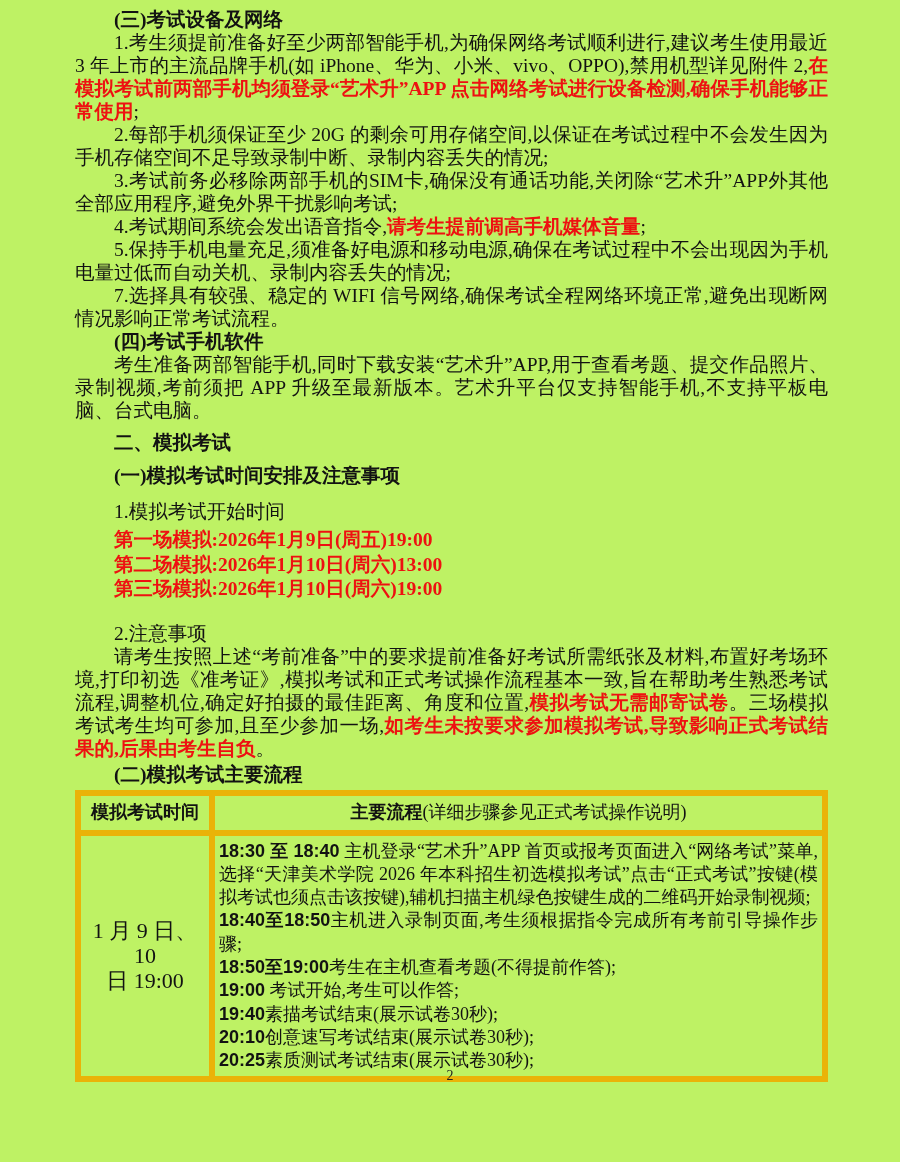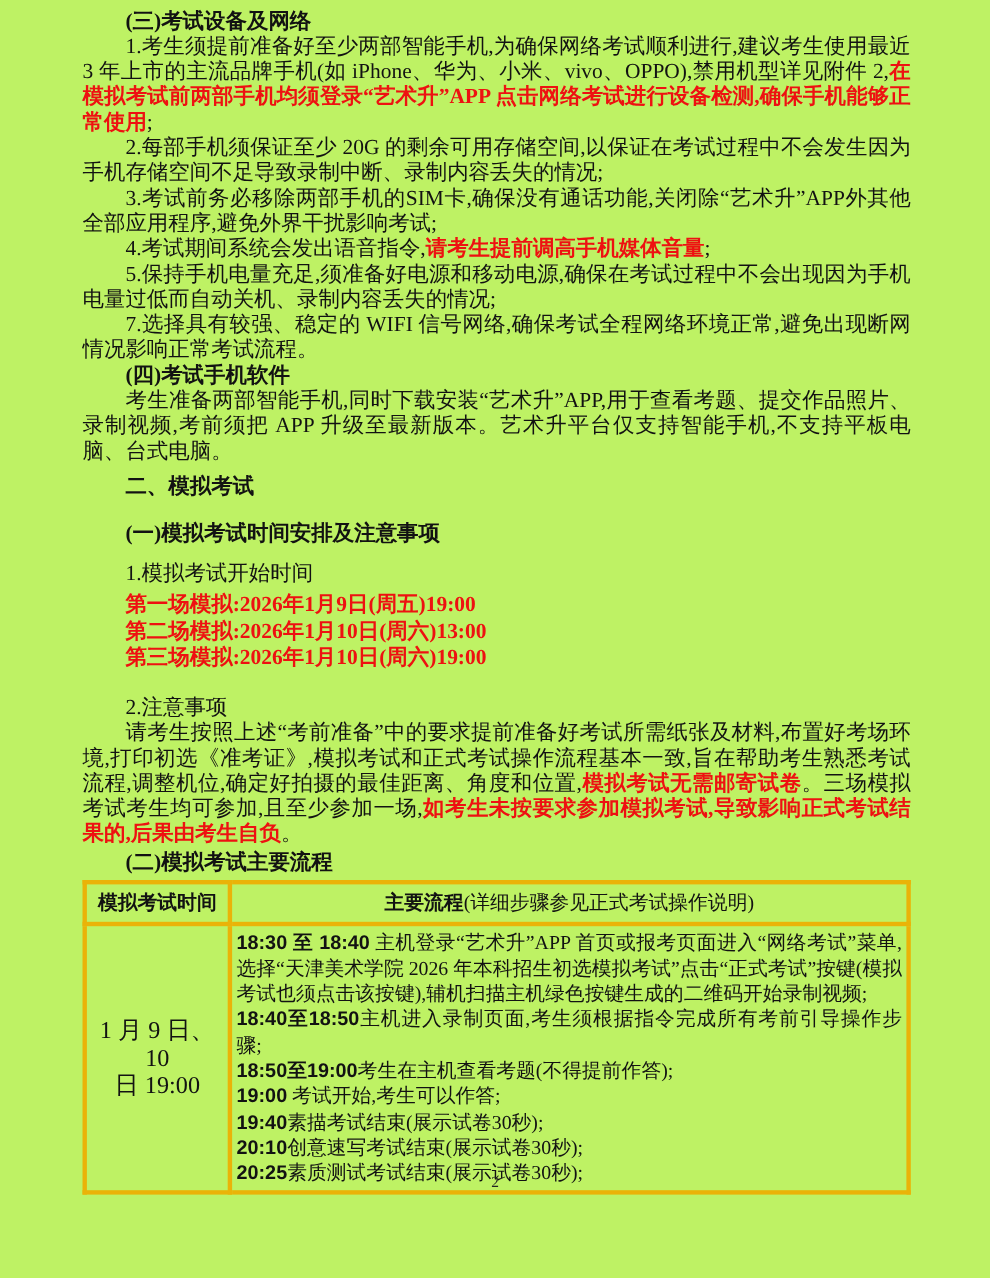--- a/index.html
+++ b/index.html
@@ -14,32 +14,32 @@
   .content{
     position:absolute;
     left:75px;top:8px;width:753px;
     font-size:19.5px;
     line-height:23px;
   }
   .para{margin:0;text-indent:2em;text-align:justify;}
   .h{margin:0;text-indent:2em;font-weight:bold;}
   .red{color:#ee1111;font-weight:bold;}
   .h-sec2{margin-top:9px;margin-bottom:0;}
-  .h-2-1{margin-top:20px;margin-bottom:0;}
+  .h-2-1{margin-top:10px;margin-bottom:0;}
   .p-start-time{margin-top:13px;}
   .sched{margin:0;text-indent:2em;line-height:24.5px;font-weight:bold;color:#ee1111;}
   .sched-group{margin-top:5px;margin-bottom:20px;}
   .h-2-2{margin-top:3px;margin-bottom:4px;}
   .sim-table{
     width:753px;
     border-collapse:collapse;
     table-layout:fixed;
     font-size:18px;
   }
-  .sim-table td{border:4px solid #eab308;padding:4px;margin-top:20px;}
+  .sim-table td{border:6px solid #eab308;padding:4px;margin-top:20px;}
   .th-row td{height:26px;text-align:center;vertical-align:middle;}
   .time-col{width:120px;}
   .th-bold{font-weight:bold;}
   .time-cell{
     text-align:center;vertical-align:middle;
     line-height:25px;font-size:22px;
   }
   .flow-cell{padding:3px 7px 4px 7px;vertical-align:top;}
   .fl{margin:0;line-height:23.3px;text-align:justify;}
   .bt{font-weight:bold;font-family:"Liberation Sans","DejaVu Sans",sans-serif;font-size:18px;}

